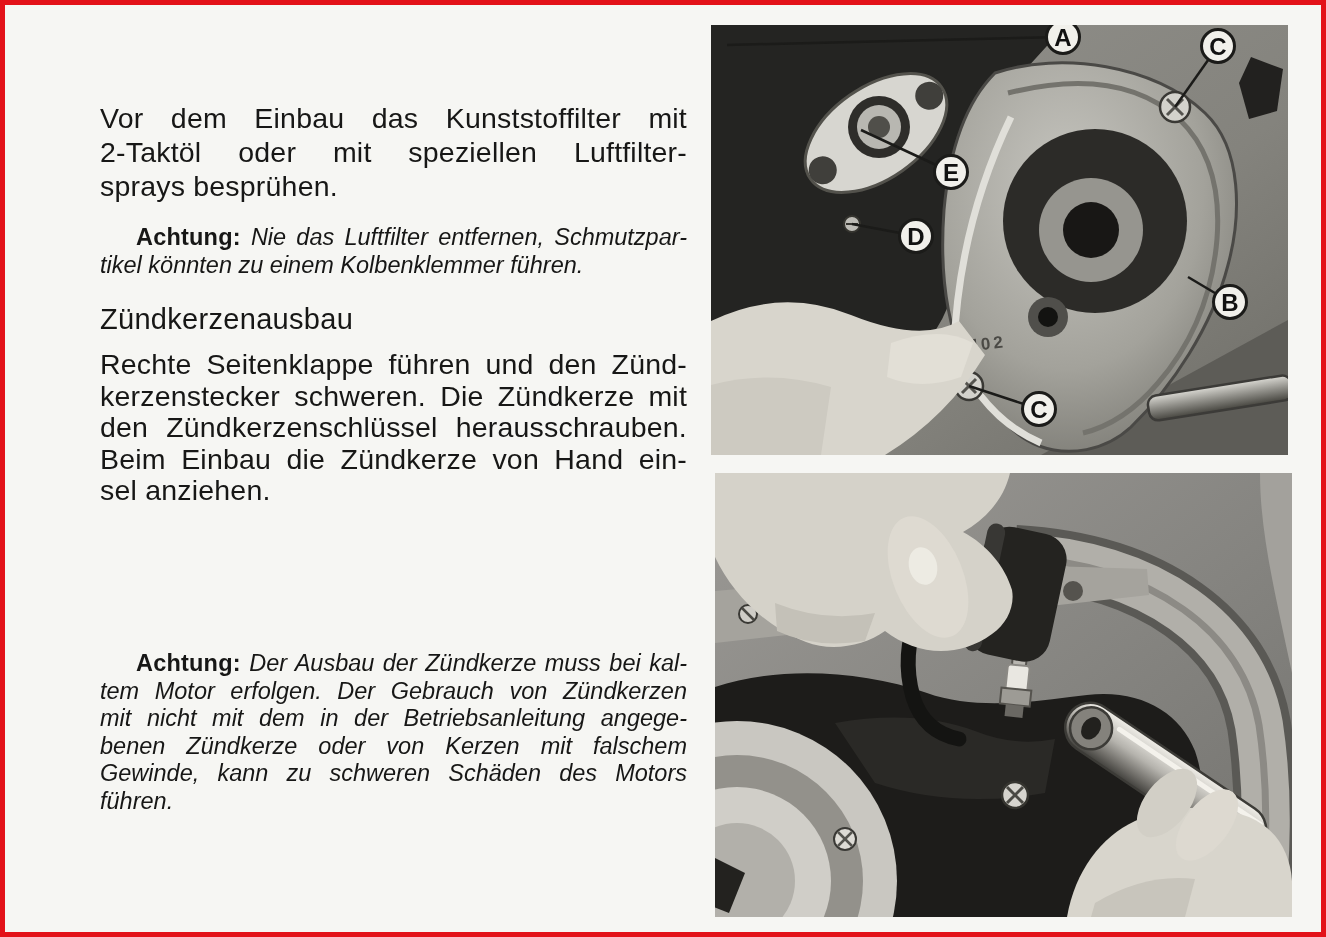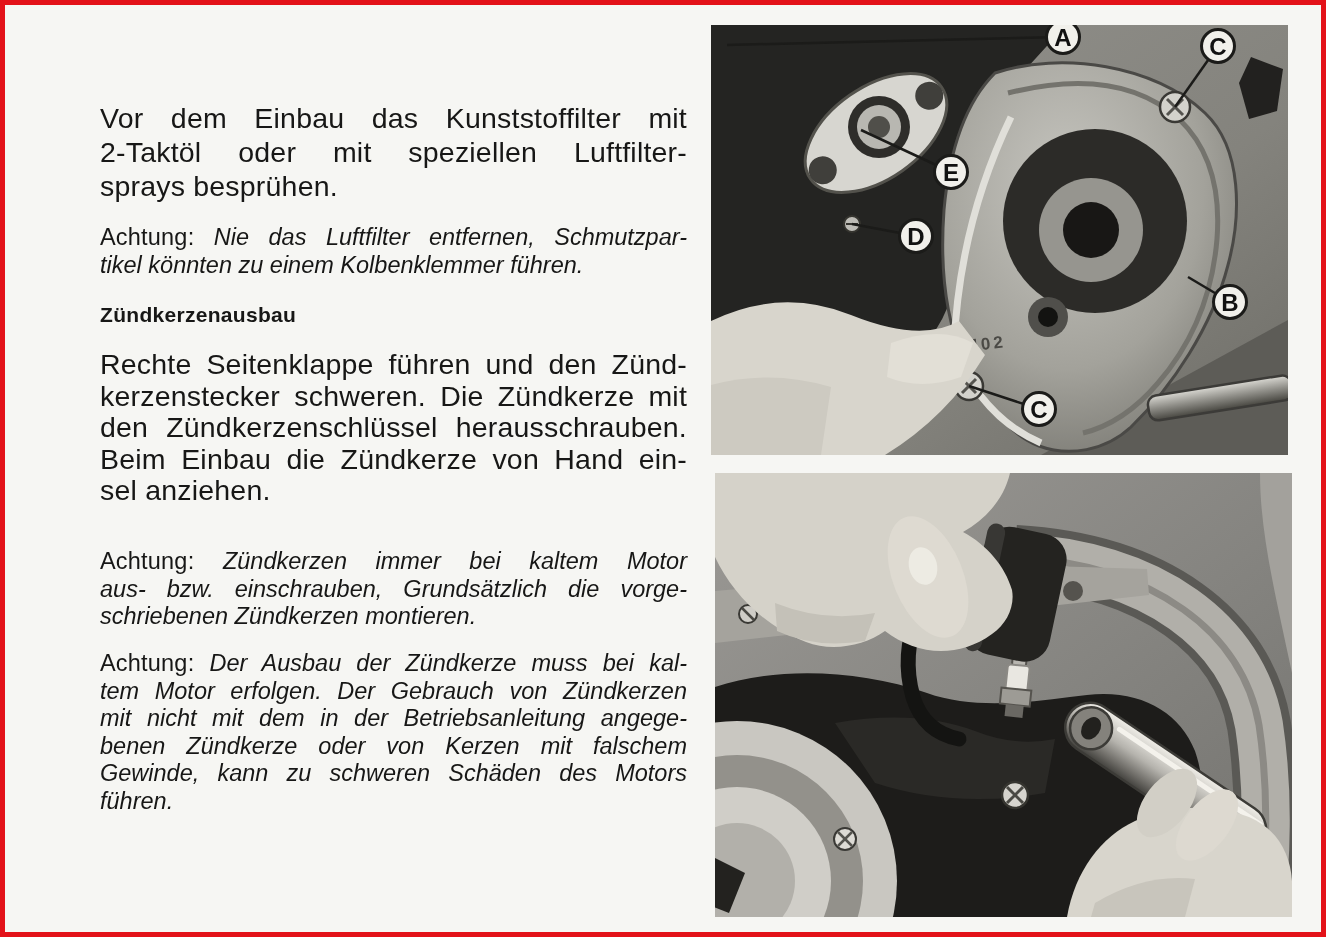--- a/index.html
+++ b/index.html
@@ -29,24 +29,24 @@
   }
   .b3 .line { line-height:31.5px; }
   .para .line.last { text-align:right; text-align-last:left; }
 
   .note .line {
     font-size:23.5px; line-height:27.6px;
     text-align:justify; text-align-last:justify;
   }
   .note .line.last { text-align:left; text-align-last:left; }
   .note em { font-style:italic; }
-  .note strong { font-style:normal; font-weight:400; letter-spacing:0.2px; }
+  .note strong { font-style:normal; font-weight:700; letter-spacing:0.2px;margin-left:36px; }
 
   .heading .line {
-    font-size:21px; font-weight:700; letter-spacing:0.3px;
+    font-size:29px; font-weight:400; letter-spacing:0.3px;
     text-align:left; text-align-last:left;
   }
 
   
   .photo { position:absolute; overflow:hidden; background:#8b8a86; }
   .photo svg { display:block; width:100%; height:100%; }
   .photo-top    { left:706px; top:20px;  width:577px; height:430px; }
   .photo-bottom { left:710px; top:468px; width:577px; height:444px; }
 
   .callout-letter {
@@ -75,25 +75,20 @@
     </div>
   <div class="block heading b2">
       <div class="line last">Zündkerzenausbau</div>
     </div>
   <div class="block para b3">
       <div class="line">Rechte Seitenklappe führen und den Zünd-</div>
       <div class="line">kerzenstecker schweren. Die Zündkerze mit</div>
       <div class="line">den Zündkerzenschlüssel herausschrauben.</div>
       <div class="line">Beim Einbau die Zündkerze von Hand ein-</div>
       <div class="line last">sel anziehen.</div>
-    </div>
-  <div class="block note b4">
-      <div class="line"><strong>Achtung:</strong><em> Zündkerzen immer bei kaltem Motor</em></div>
-      <div class="line"><em>aus- bzw. einschrauben, Grundsätzlich die vorge-</em></div>
-      <div class="line last"><em>schriebenen Zündkerzen montieren.</em></div>
     </div>
   <div class="block note b5">
       <div class="line"><strong>Achtung:</strong><em> Der Ausbau der Zündkerze muss bei kal-</em></div>
       <div class="line"><em>tem Motor erfolgen. Der Gebrauch von Zündkerzen</em></div>
       <div class="line"><em>mit nicht mit dem in der Betriebsanleitung angege-</em></div>
       <div class="line"><em>benen Zündkerze oder von Kerzen mit falschem</em></div>
       <div class="line"><em>Gewinde, kann zu schweren Schäden des Motors</em></div>
       <div class="line last"><em>führen.</em></div>
     </div>
 

